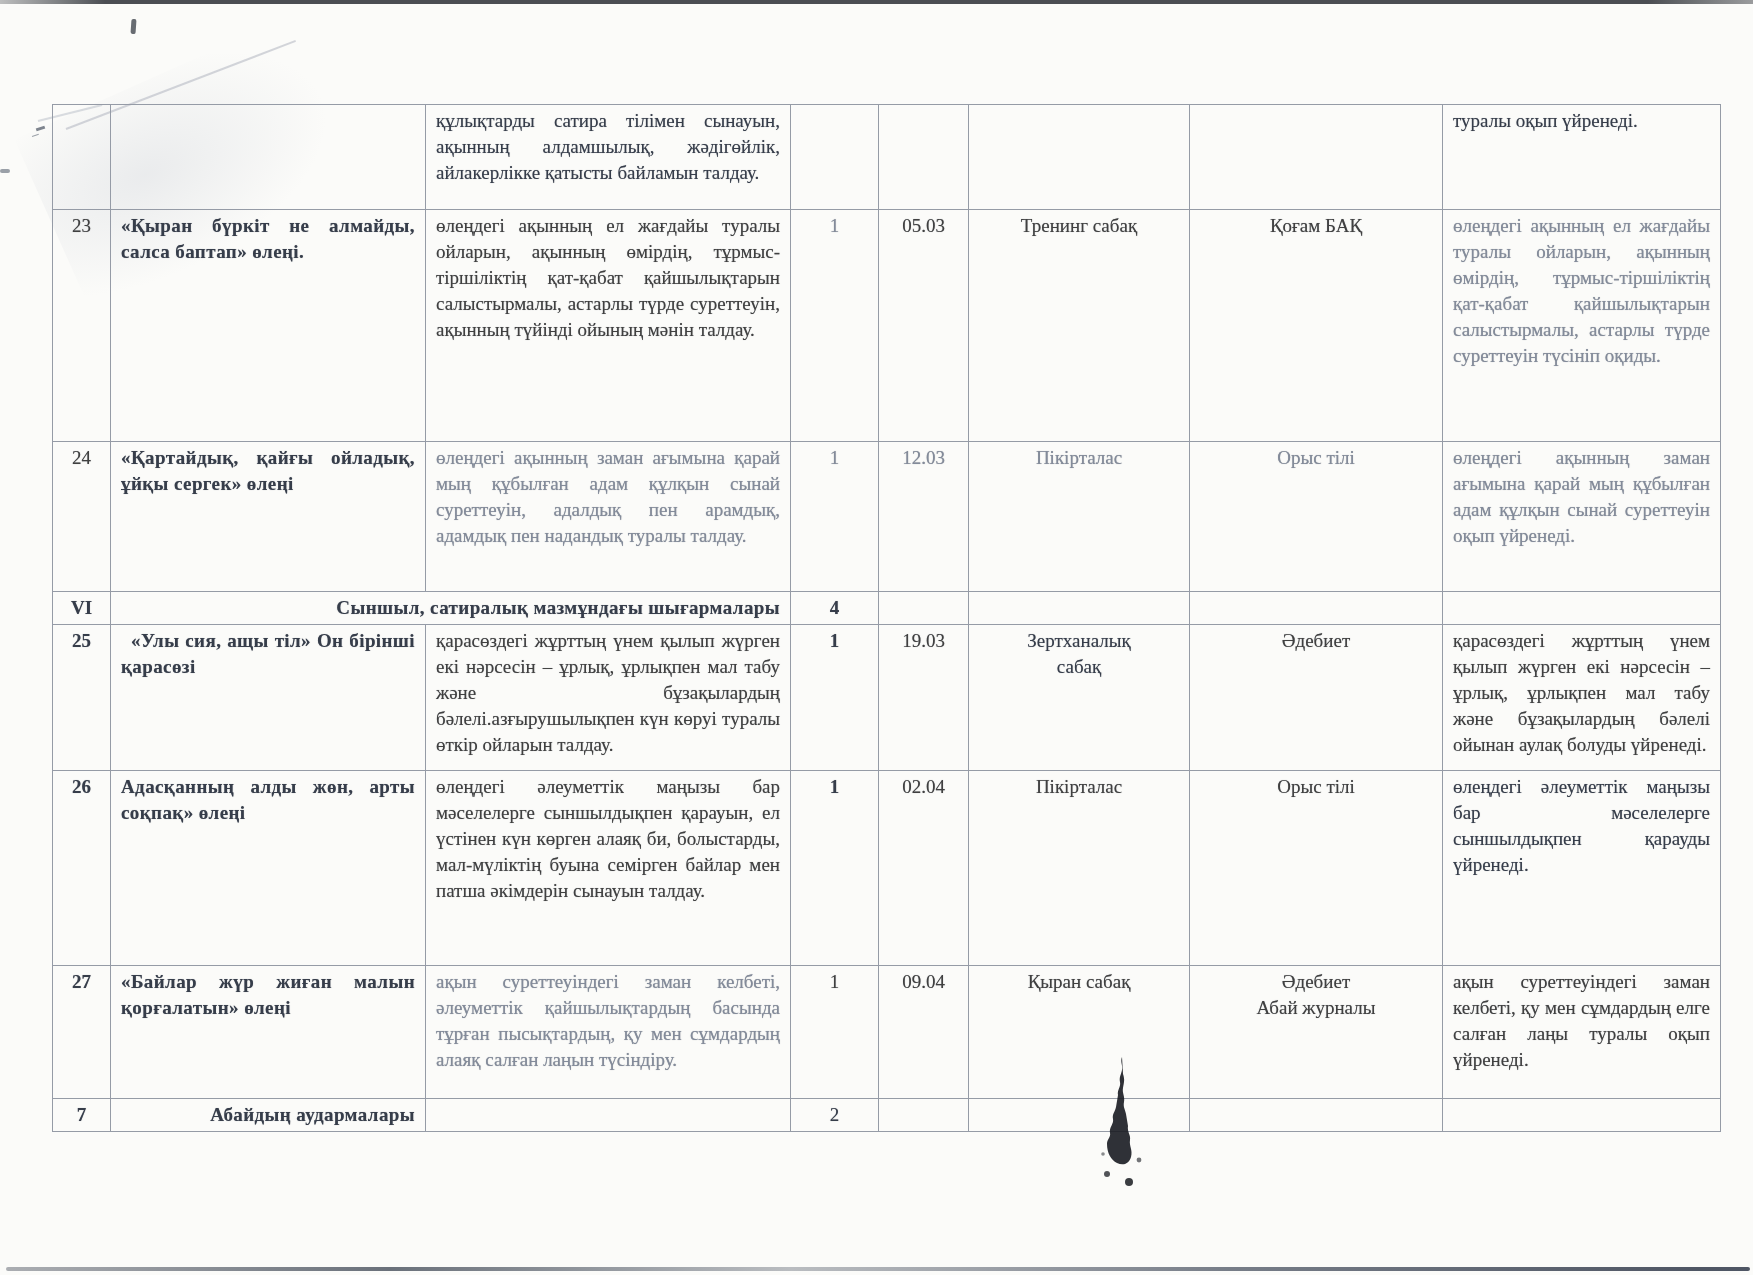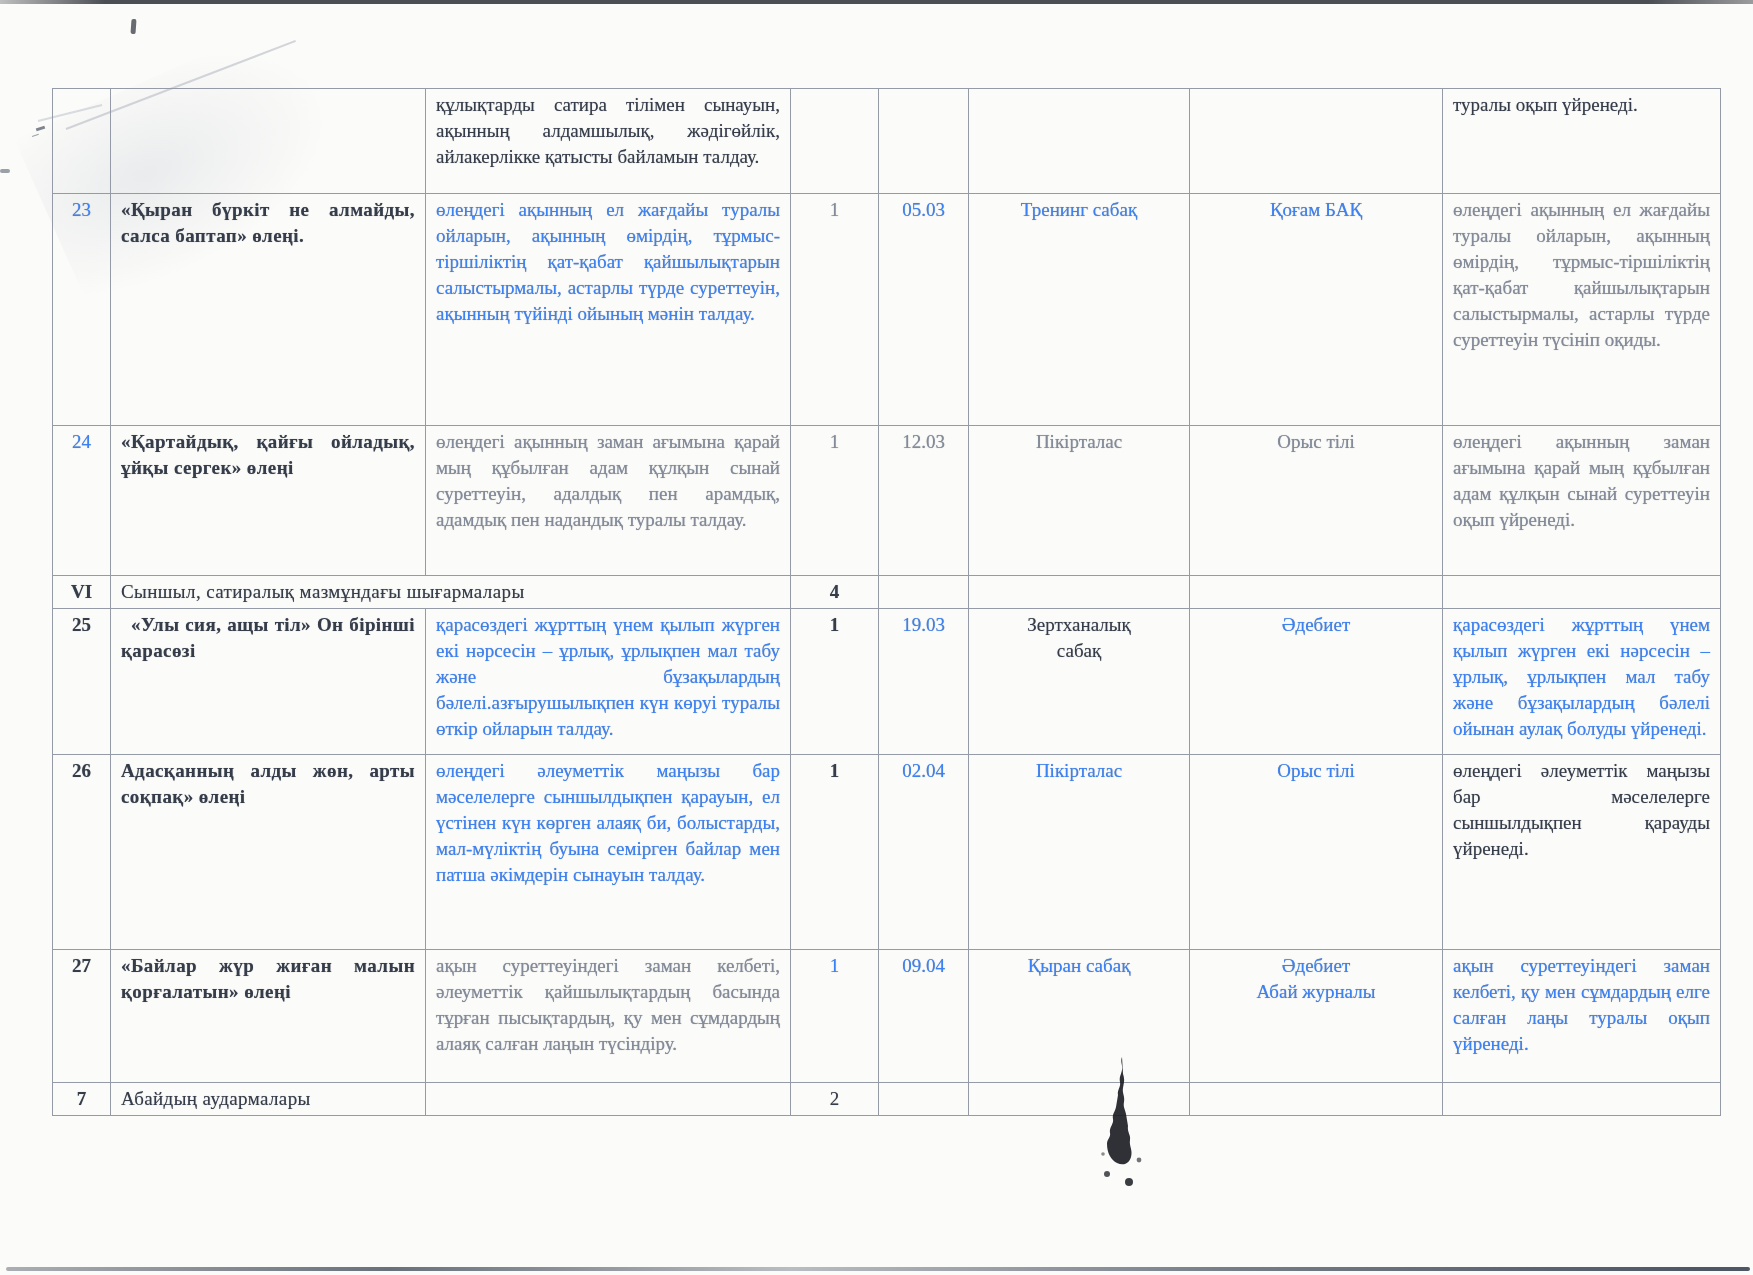--- a/index.html
+++ b/index.html
@@ -23,21 +23,21 @@
   .top-mark{position:absolute;left:131px;top:19px;width:5px;height:15px;border-radius:2px;
     background:#4e525a;transform:rotate(4deg);opacity:.85;}
   .left-tick{position:absolute;left:36px;top:127px;width:9px;height:3px;background:#7e848e;
     transform:rotate(-18deg);box-shadow:-7px 5px 0 -1px #9aa0a8;}
   .edge-dash{position:absolute;left:0;top:169px;width:10px;height:4px;background:#9aa0a8;border-radius:2px;}
   .smudge{position:absolute;left:40px;top:70px;width:300px;height:190px;pointer-events:none;
     background:radial-gradient(ellipse at 35% 45%,rgba(190,195,205,.28),rgba(190,195,205,0) 70%);
     transform:rotate(-24deg);}
   .ink-blot{position:absolute;left:1095px;top:1056px;width:52px;height:132px;}
   
-  table.plan{position:absolute;left:52px;top:88px;width:1668px;
+  table.plan{position:absolute;left:52px;top:104px;width:1668px;
     border-collapse:collapse;table-layout:fixed;}
   table.plan td{
     border:1px solid #959ba6;
     vertical-align:top;
     padding:3px 10px;
     font-size:19px;line-height:26px;
     text-shadow:0 0 .8px rgba(70,76,90,.55);
     overflow:hidden;
   }
   tr.h-r0 {height:105px;} tr.h-r23{height:232px;} tr.h-r24{height:150px;}
@@ -46,29 +46,29 @@
   .c-num{text-align:center;padding:4px 2px;font-size:20px;}
   .c-num.bold{font-weight:bold;text-align:center;}
   .num-offset{padding-top:32px;}
   .c-theme{font-weight:bold;letter-spacing:.4px;text-align:justify;line-height:27px;}
   .c-content{text-align:justify;}
   .c-outcome{text-align:justify;margin-left:26px;}
   .c-hours,.c-date{text-align:center;font-size:20px;}
   .c-hours.bold{font-weight:bold;}
   .c-type,.c-res{text-align:center;font-size:20px;}
   .c-type.narrow{padding:3px 34px;}
-  .section-title{font-weight:normal;font-size:20px;letter-spacing:.4px;padding:2px 14px;text-align:left;}
+  .section-title{font-weight:bold;font-size:20px;letter-spacing:.4px;padding:2px 14px;text-align:right;}
   .lh20{line-height:20.5px;padding-top:2px;}
   .lh24{line-height:24.5px;}
   .lh24b{line-height:24px;}
   .lh215{line-height:21.5px;}
   .lh25{line-height:25px;}
   .indent{text-indent:10px;margin-left:41px;}
   .t-dark{color:#363d4a;}
-  .t-mid{color:#3b82f6;}
+  .t-mid{color:#404040;}
   .t-light{color:#838b9a;}
 </style>
 </head>
 <body>
 
 <div class="page">
 
   <div class="scan-top-bar"></div>
   <div class="smudge"></div>
   <div class="diag-streak"></div>

